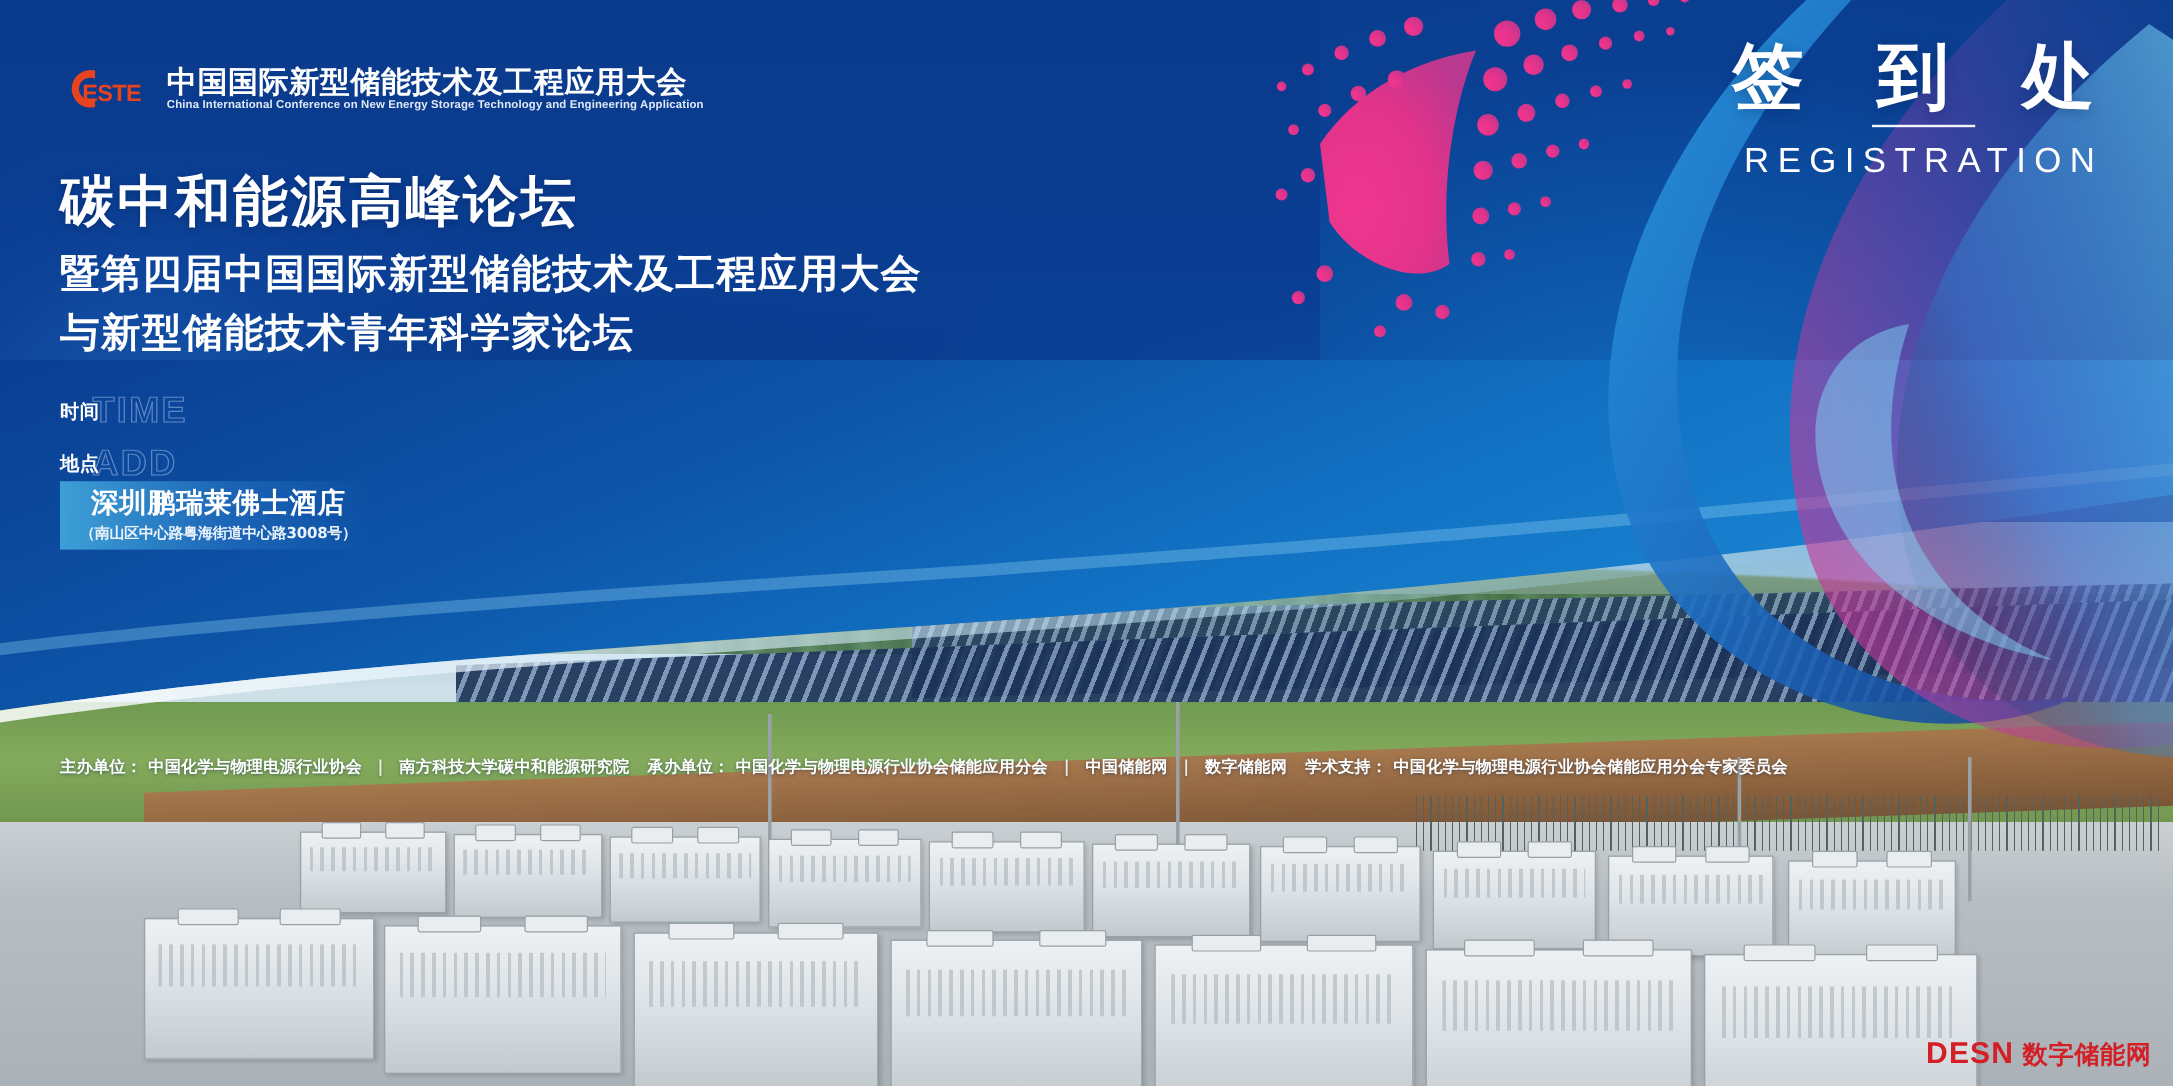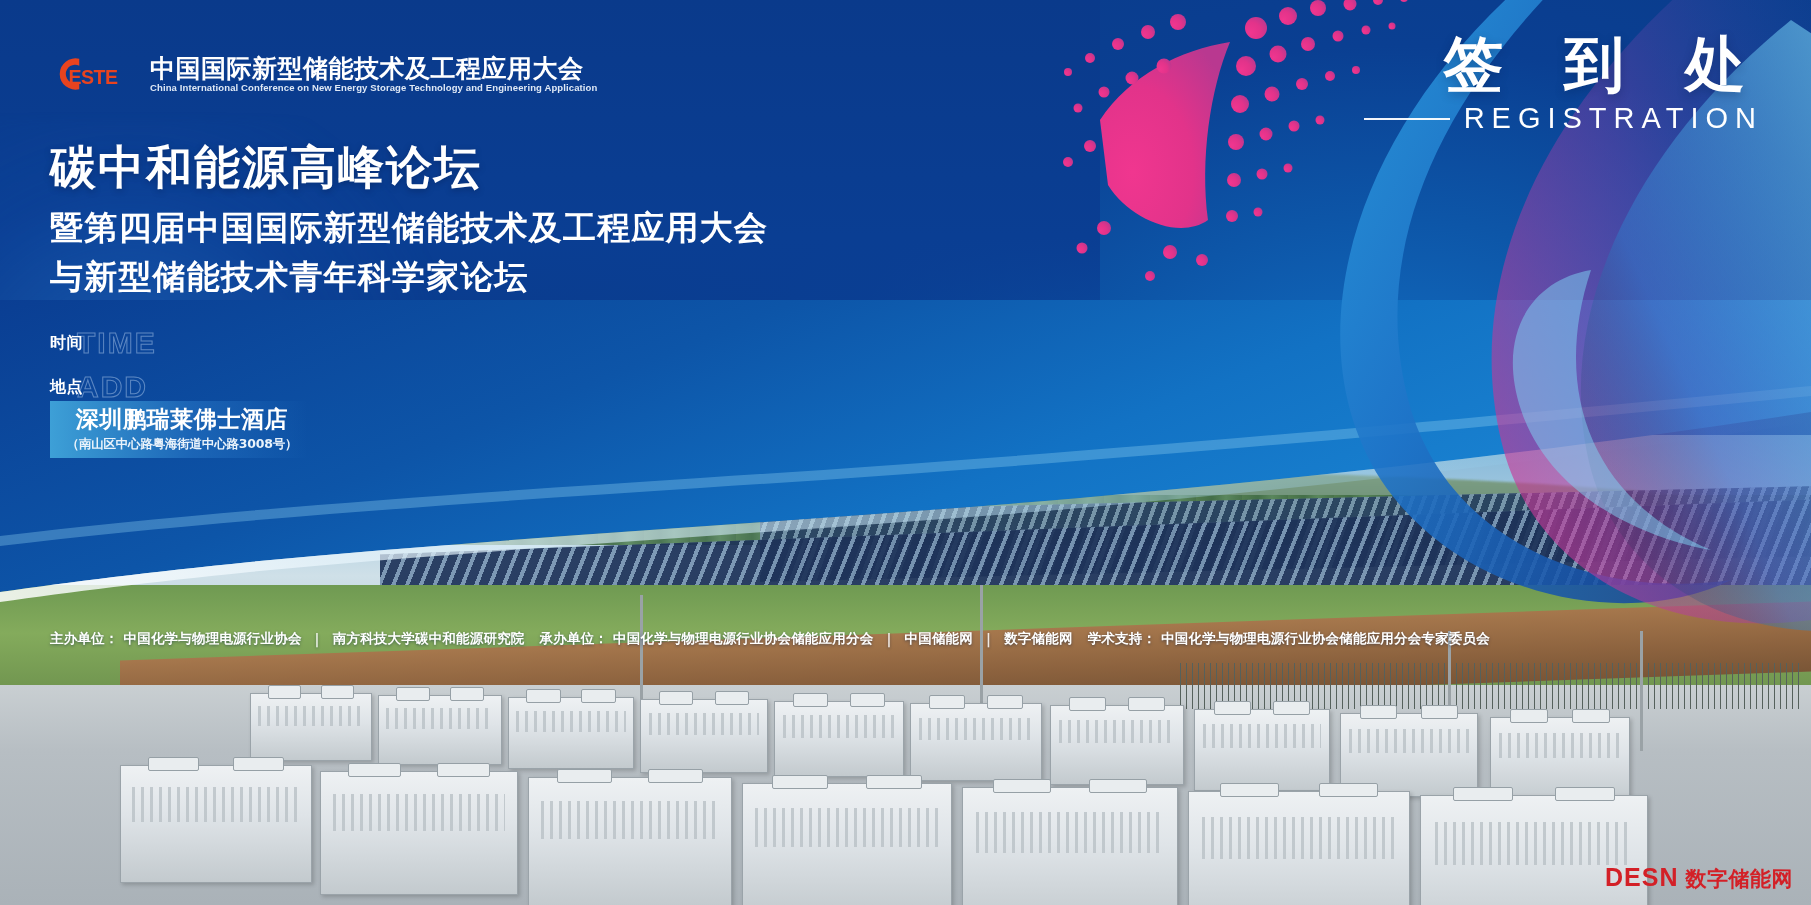--- a/index.html
+++ b/index.html
@@ -61,21 +61,21 @@
   .cont .ac{position:absolute;top:-9px;left:14%;width:26%;height:12px;background:#e9edef;border:1px solid #96a0a6;border-radius:2px;}
   .cont .ac2{position:absolute;top:-9px;right:14%;width:26%;height:12px;background:#e9edef;border:1px solid #96a0a6;border-radius:2px;}
   .fence{position:absolute;background:repeating-linear-gradient(90deg,#55615c 0px,#55615c 1px,transparent 1px,transparent 6px);}
   .pole{position:absolute;width:3px;background:#9aa2a6;}
 
   
   .wave{position:absolute;left:0;right:0;top:300px;height:470px;pointer-events:none;}
   .wave svg{width:100%;height:100%;display:block;}
 
   
-  .logo-block{position:absolute;left:50px;top:52px;display:flex;align-items:flex-start;gap:20px;}
+  .logo-block{position:absolute;left:50px;top:52px;display:flex;align-items:flex-start;gap:9px;}
   .ceste{position:relative;width:80px;height:44px;flex:none;}
   .ceste svg{width:100%;height:100%;display:block;}
   .logo-txt{display:flex;flex-direction:column;gap:1px;padding-top:4px;}
   .logo-cn{font-size:25px;font-weight:700;color:#ffffff;letter-spacing:.5px;line-height:1.05;
     font-family:"DejaVu Sans","Liberation Sans",sans-serif;white-space:nowrap;}
   .logo-en{font-size:9.5px;font-weight:700;color:#dfe9f6;letter-spacing:.12px;line-height:1.1;white-space:nowrap;
     font-family:"Liberation Sans",sans-serif;}
 
   
   .title-main{position:absolute;left:50px;top:137px;font-size:46px;font-weight:700;color:#fff;
@@ -115,21 +115,21 @@
     font-size:13.5px;font-weight:700;color:#ffffff;letter-spacing:.2px;
     text-shadow:0 1px 3px rgba(0,30,70,.5);}
   .org-row .k{margin-right:5px;}
   .org-row .sep{padding:0 13px;opacity:.85;}
 
   
   .reg{position:absolute;right:42px;top:34px;text-align:right;}
   .reg-cn{font-size:60px;font-weight:700;color:#fff;letter-spacing:20px;line-height:1;
     font-family:"DejaVu Sans","Liberation Sans",sans-serif;
     text-shadow:0 3px 10px rgba(0,25,70,.3);padding-right:4px;}
-  .reg-en-row{display:flex;align-items:center;justify-content:flex-end;gap:14px;margin-top:10px;padding-right:6px;}
+  .reg-en-row{display:flex;align-items:center;justify-content:flex-end;gap:14px;margin-top:10px;padding-right:6px;flex-direction:column;}
   .reg-rule{width:86px;height:2px;background:#fff;opacity:.95;}
   .reg-en{font-size:29px;font-weight:400;color:#fff;letter-spacing:7px;line-height:1;
     font-family:"Liberation Sans",sans-serif;}
 
   
   .wm{position:absolute;right:18px;bottom:12px;display:flex;align-items:baseline;gap:7px;}
   .wm .d{font-size:25px;font-weight:700;color:#d32027;letter-spacing:1px;
     font-family:"Liberation Sans",sans-serif;}
   .wm .c{font-size:21px;font-weight:700;color:#d32027;letter-spacing:.5px;
     font-family:"DejaVu Sans","Liberation Sans",sans-serif;}

